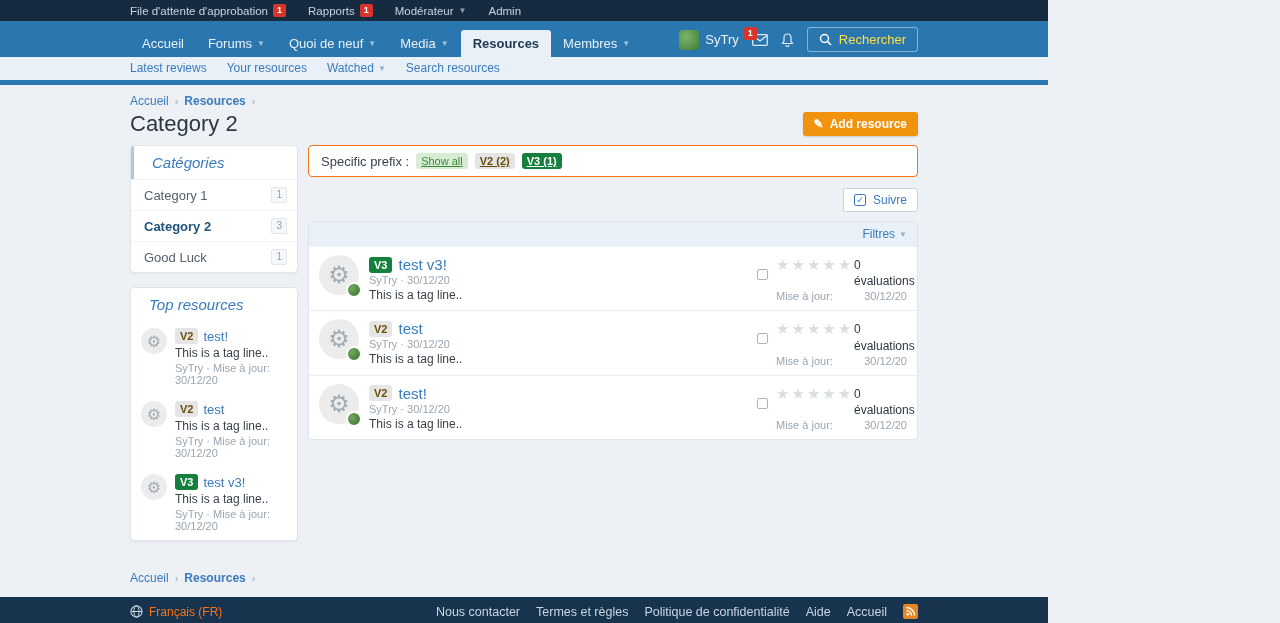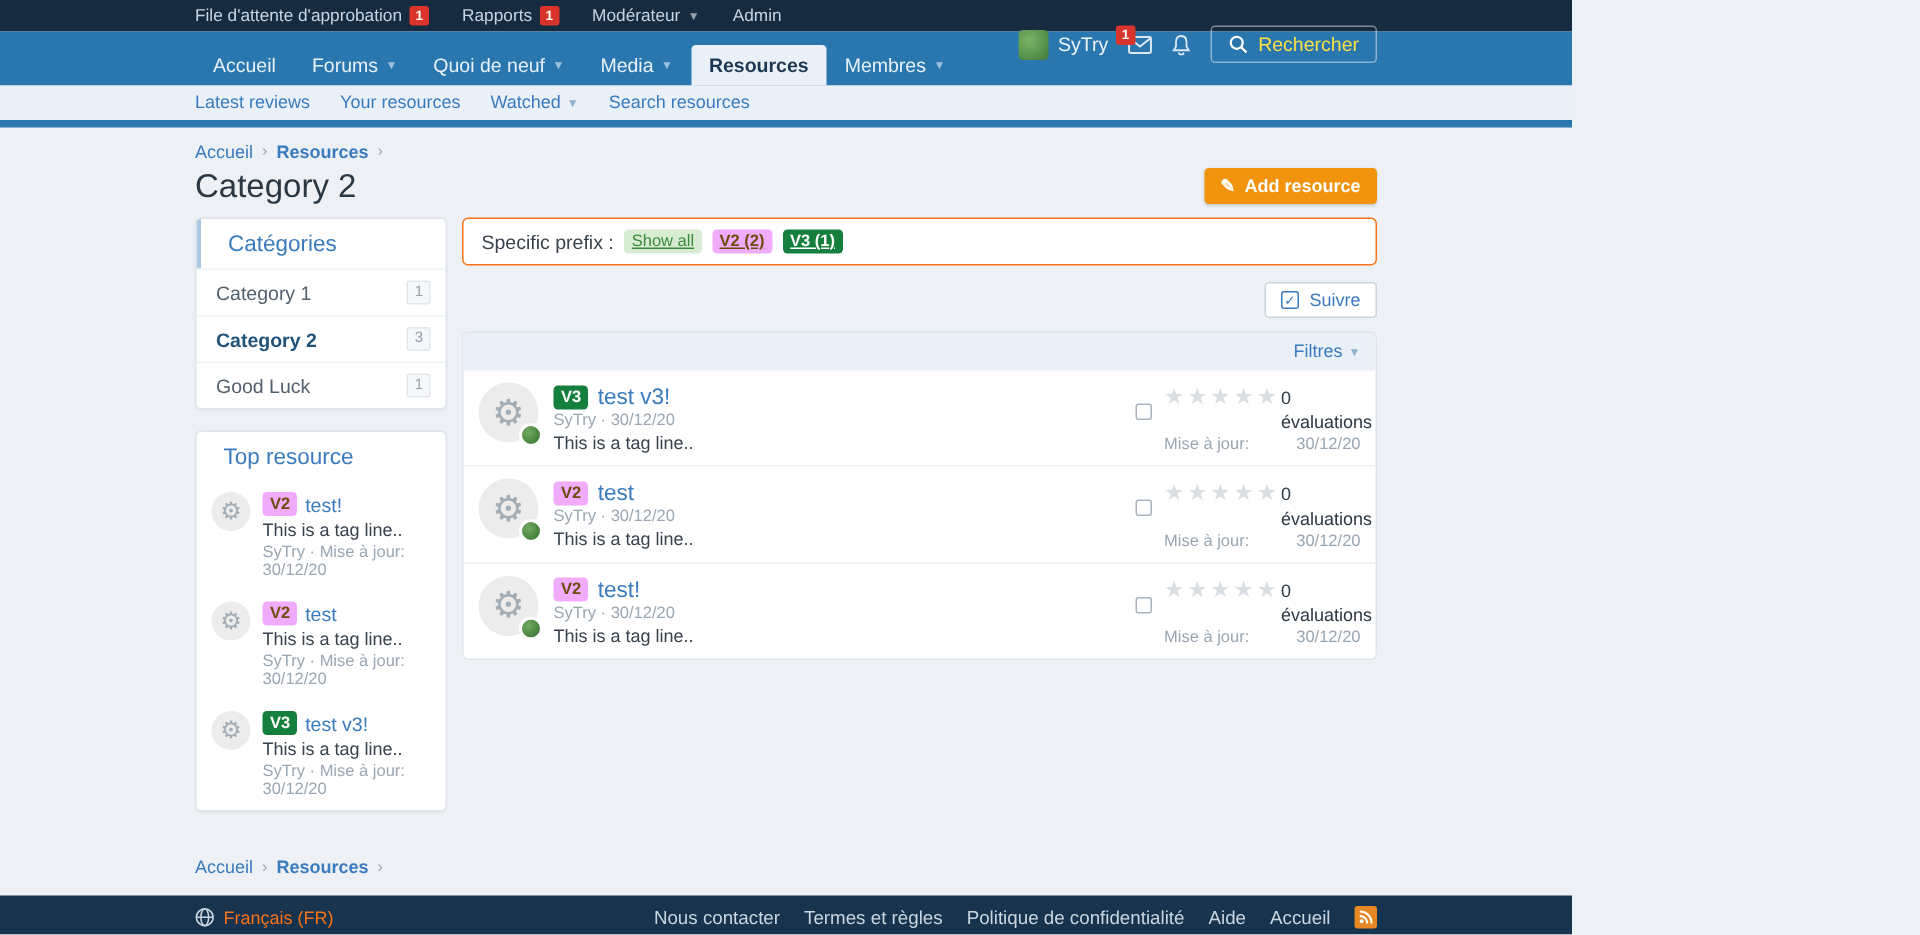--- a/index.html
+++ b/index.html
@@ -17,21 +17,21 @@
 
   
   .header { background:#2a76ae; flex-shrink:0; padding-top:9px; }
   .logo-row { height:30px; display:flex; align-items:center; }
   .logo { font-size:21px; letter-spacing:.3px; cursor:pointer; }
   .logo .xen { color:#b7d2e6; font-weight:normal; }
   .logo .foro { color:#ffffff; font-weight:bold; }
   .nav-row { display:flex; align-items:flex-end; height:27px; }
   .tab { color:#e8f1f8; font-size:13px; padding:6px 12px; border-radius:3px 3px 0 0; display:flex; gap:5px; align-items:center; cursor:pointer; }
   .tab.active { background:#e9f0f7; color:#1d3850; font-weight:bold; }
-  .nav-right { margin-left:auto; display:flex; align-items:center; gap:13px; color:#ecf3f9; font-size:13px; padding-bottom:15px; }
+  .nav-right { margin-left:auto; display:flex; align-items:center; gap:13px; color:#ecf3f9; font-size:13px; padding-bottom:5px; }
   .userlink { display:flex; align-items:center; gap:6px; cursor:pointer; }
   .avatar-mini { width:20px; height:20px; border-radius:3px; background:radial-gradient(circle at 35% 35%, #7db368, #3e7d3a); }
   .icon-wrap { position:relative; display:flex; align-items:center; cursor:pointer; }
   .icon-wrap .badge-red { position:absolute; top:-7px; left:-8px; }
   .btn-search { display:flex; align-items:center; gap:7px; border:1px solid rgba(255,255,255,.45); border-radius:3px; padding:4px 11px; color:#fde047; font-size:13px; cursor:pointer; background:transparent; }
 
   
   .subnav { background:#e9f0f7; flex-shrink:0; }
   .subnav .container { display:flex; gap:20px; padding:4px 0 5px; }
   .subnav a { font-size:12px; color:#3a7bbd; text-decoration:none; display:flex; align-items:center; gap:4px; }
@@ -46,36 +46,36 @@
   .breadcrumb .crumb { color:#3a7bbd; text-decoration:none; }
   .breadcrumb .crumb.bold { font-weight:bold; }
   .title-row { display:flex; align-items:center; justify-content:space-between; margin:3px 0 8px; }
   h1.page-title { font-size:22px; font-weight:normal; color:#2c3744; }
   .btn-orange { background:#f2930d; color:#fff; font-size:12px; font-weight:bold; padding:5px 11px; border-radius:3px; display:flex; gap:6px; align-items:center; border:none; cursor:pointer; box-shadow:0 1px 2px rgba(0,0,0,.15); }
   .pencil { font-size:12px; }
 
   .content { display:flex; gap:10px; align-items:flex-start; }
   .sidebar { width:168px; flex-shrink:0; display:flex; flex-direction:column; gap:14px; }
   .block { background:#fff; border:1px solid #dfe5ea; border-radius:4px; overflow:hidden; box-shadow:0 1px 2px rgba(0,0,0,.05); }
-  .block-header { font-size:15px; color:#3a7bbd; padding:8px 18px; }
+  .block-header { font-size:15px; color:#3a7bbd; padding:8px 18px;font-style:italic; }
   .accented { border-left:3px solid #aac9e4; }
   .cat-item { display:flex; justify-content:space-between; align-items:center; padding:7px 10px 7px 13px; font-size:13px; color:#53606d; border-top:1px solid #f0f3f6; cursor:pointer;gap:17px; }
   .cat-item .lbl { color:#53606d; text-decoration:none; }
   .cat-item.active .lbl { color:#20537a; font-weight:bold; }
   .count-pill { font-size:10px; color:#93a0ac; background:#f5f7f9; border:1px solid #e2e7ec; border-radius:2px; padding:0 4px; line-height:14px; }
 
   .tr-item { display:flex; gap:8px; padding:7px 10px 8px; }
   .tr-avatar { width:26px; height:26px; border-radius:50%; background:#ececec; color:#a3adb6; display:flex; align-items:center; justify-content:center; font-size:16px; flex-shrink:0; }
   .tr-title { font-size:13px; display:flex; gap:5px; align-items:center; }
   .tr-title a { color:#3a7bbd; text-decoration:none; }
   .tr-tag { font-size:12px; color:#39424c; margin-top:2px; }
   .tr-meta { font-size:11px; color:#9aa6b2; margin-top:2px; }
 
   .prefix-badge { border-radius:3px; font-size:11px; font-weight:bold; padding:1px 5px; line-height:14px; display:inline-block; }
-  .pb-yellow { background:#f0abfc; color:#6a4d0b; }
+  .pb-yellow { background:#e5e5e5; color:#6a4d0b; }
   .pb-red { background:#15803d; color:#fff; }
   .pb-green { background:#d7ecd3; color:#3c8a3c; font-weight:normal; }
 
   .main { flex:1; display:flex; flex-direction:column; min-width:0; }
   .prefix-card { background:#fff; border:1px solid #f97316; border-radius:4px; padding:7px 12px; display:flex; gap:7px; align-items:flex-end; font-size:13px; color:#39424c; }
   .follow-row { display:flex; justify-content:flex-end; margin:11px 0 9px; }
   .btn-follow { background:#fff; border:1px solid #c9d3dd; border-radius:3px; padding:4px 10px; font-size:12px; color:#3a7bbd; display:flex; gap:7px; align-items:center; cursor:pointer; }
   .chk-blue { width:12px; height:12px; border:1px solid #3a7bbd; border-radius:2px; color:#3a7bbd; font-size:9px; line-height:10px; text-align:center; }
 
   .list-card { background:#fff; border:1px solid #dfe5ea; border-radius:4px; overflow:hidden; }
@@ -237,21 +237,21 @@
               <span class="lbl">Category 2</span>
               <span class="count-pill">3</span>
             </div>
             <div class="cat-item">
               <span class="lbl">Good Luck</span>
               <span class="count-pill">1</span>
             </div>
           </div>
 
           <div class="block">
-            <div class="block-header">Top resource</div>
+            <div class="block-header">Top resources</div>
 
             <div class="tr-item">
               <span class="tr-avatar">⚙</span>
               <div>
                 <div class="tr-title">
                   <span class="prefix-badge pb-yellow">V2</span>
                   <a href="#">test!</a>
                 </div>
                 <div class="tr-tag">This is a tag line..</div>
                 <div class="tr-meta">SyTry · Mise à jour: 30/12/20</div>

